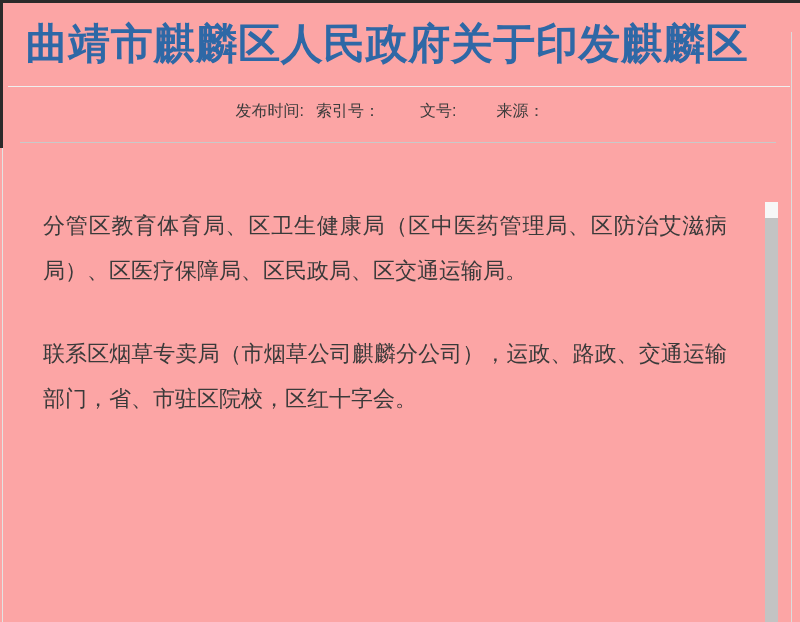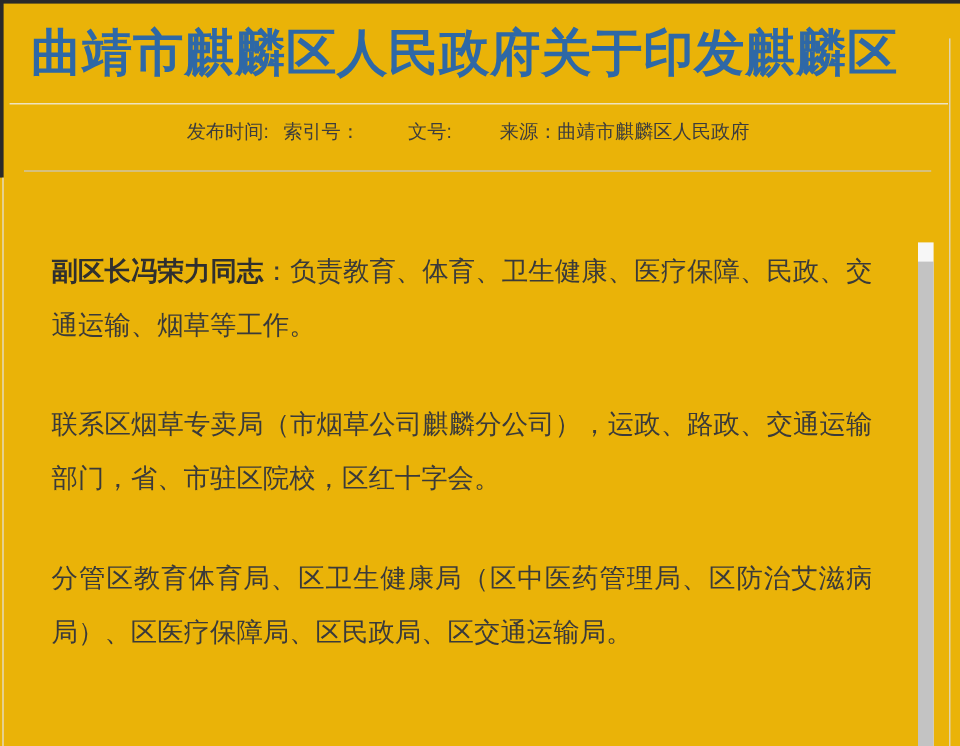--- a/index.html
+++ b/index.html
@@ -6,21 +6,21 @@
   html, body { width: 800px; height: 622px; }
   body {
     font-family: "Liberation Sans", "DejaVu Sans", sans-serif;
     background: #fdfdfd;
     overflow: hidden;
   }
   .page {
     position: relative;
     width: 800px;
     height: 622px;
-    background: #eab308;
+    background: #fca5a5;
     overflow: hidden;
   }
   
   .edge-top {
     position: absolute; top: 0; left: 0; width: 800px; height: 3px;
     background: #2a2a2a;
   }
   .edge-left {
     position: absolute; top: 0; left: 0; width: 3px; height: 148px;
     background: #2a2a2a;
@@ -117,27 +117,25 @@
   <div class="meta-row">
     <span>发布时间:</span>
     <span class="meta-gap-sm"></span>
     <span>索引号：</span>
       <span></span>
     <span class="meta-gap-lg"></span>
     <span>文号:</span>
       <span></span>
     <span class="meta-gap-lg"></span>
     <span>来源：</span>
-      <span>曲靖市麒麟区人民政府</span>
   </div>
 
   <div class="main-divider"></div>
 
   <div class="content">
-    <p><span class="lead-bold">副区长冯荣力同志</span><span>：负责教育、体育、卫生健康、医疗保障、民政、交通运输、烟草等工作。</span></p>
+    <p>分管区教育体育局、区卫生健康局（区中医药管理局、区防治艾滋病局）、区医疗保障局、区民政局、区交通运输局。</p>
     <p>联系区烟草专卖局（市烟草公司麒麟分公司），运政、路政、交通运输部门，省、市驻区院校，区红十字会。</p>
-    <p>分管区教育体育局、区卫生健康局（区中医药管理局、区防治艾滋病局）、区医疗保障局、区民政局、区交通运输局。</p>
   </div>
 
   <div class="scrollbar-track"></div>
   <div class="scrollbar-thumb"></div>
 
 </div>
 
 </body></html>

